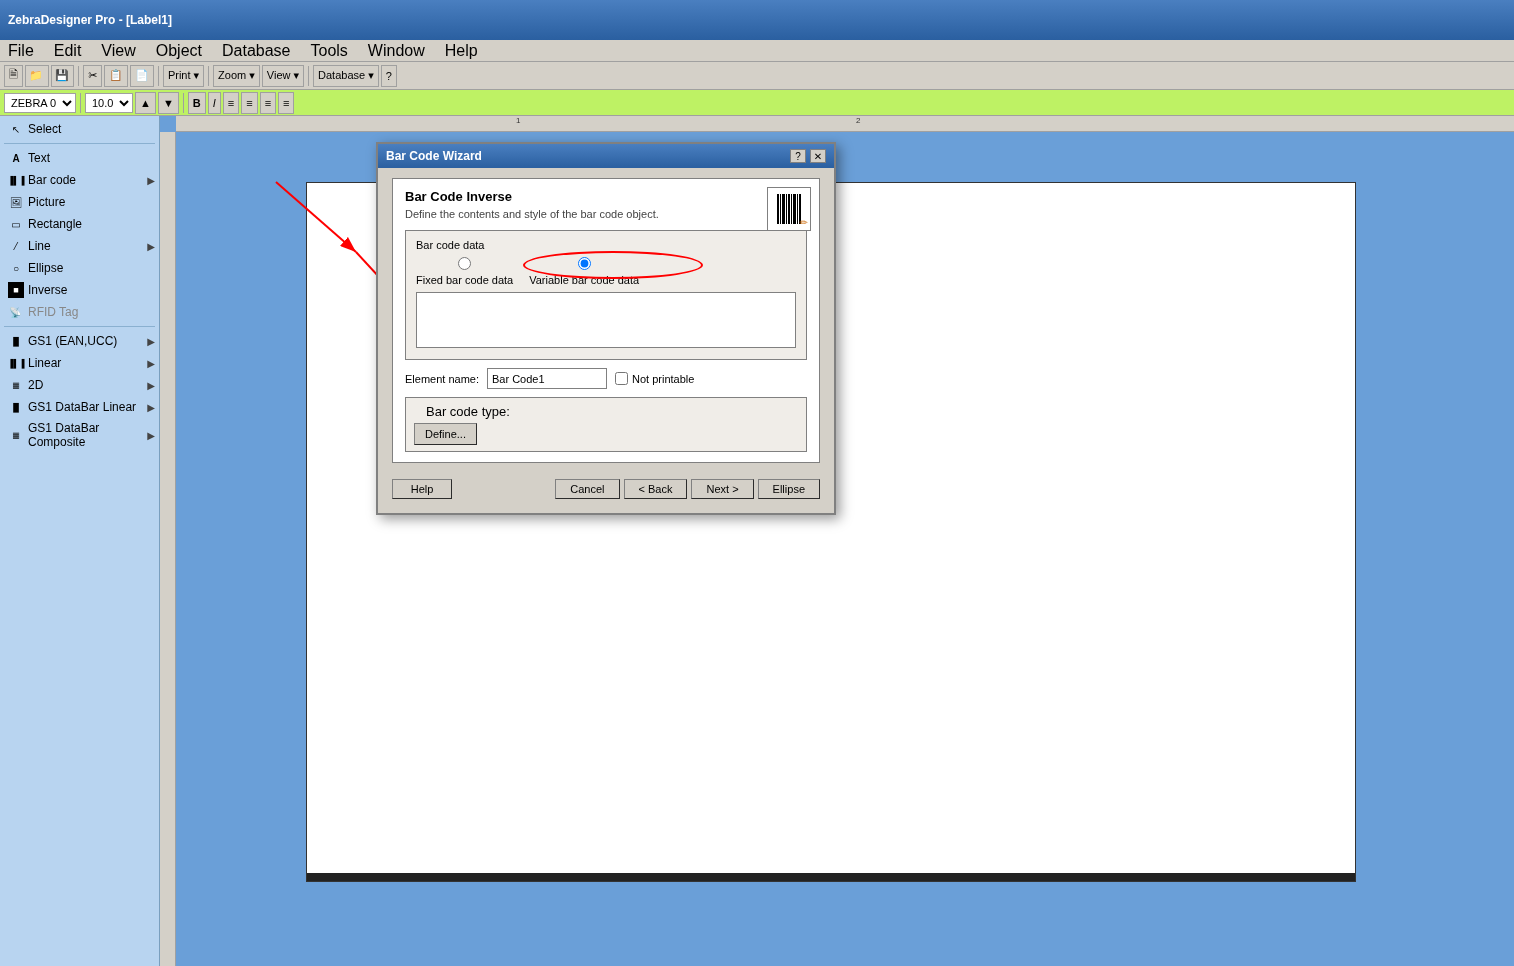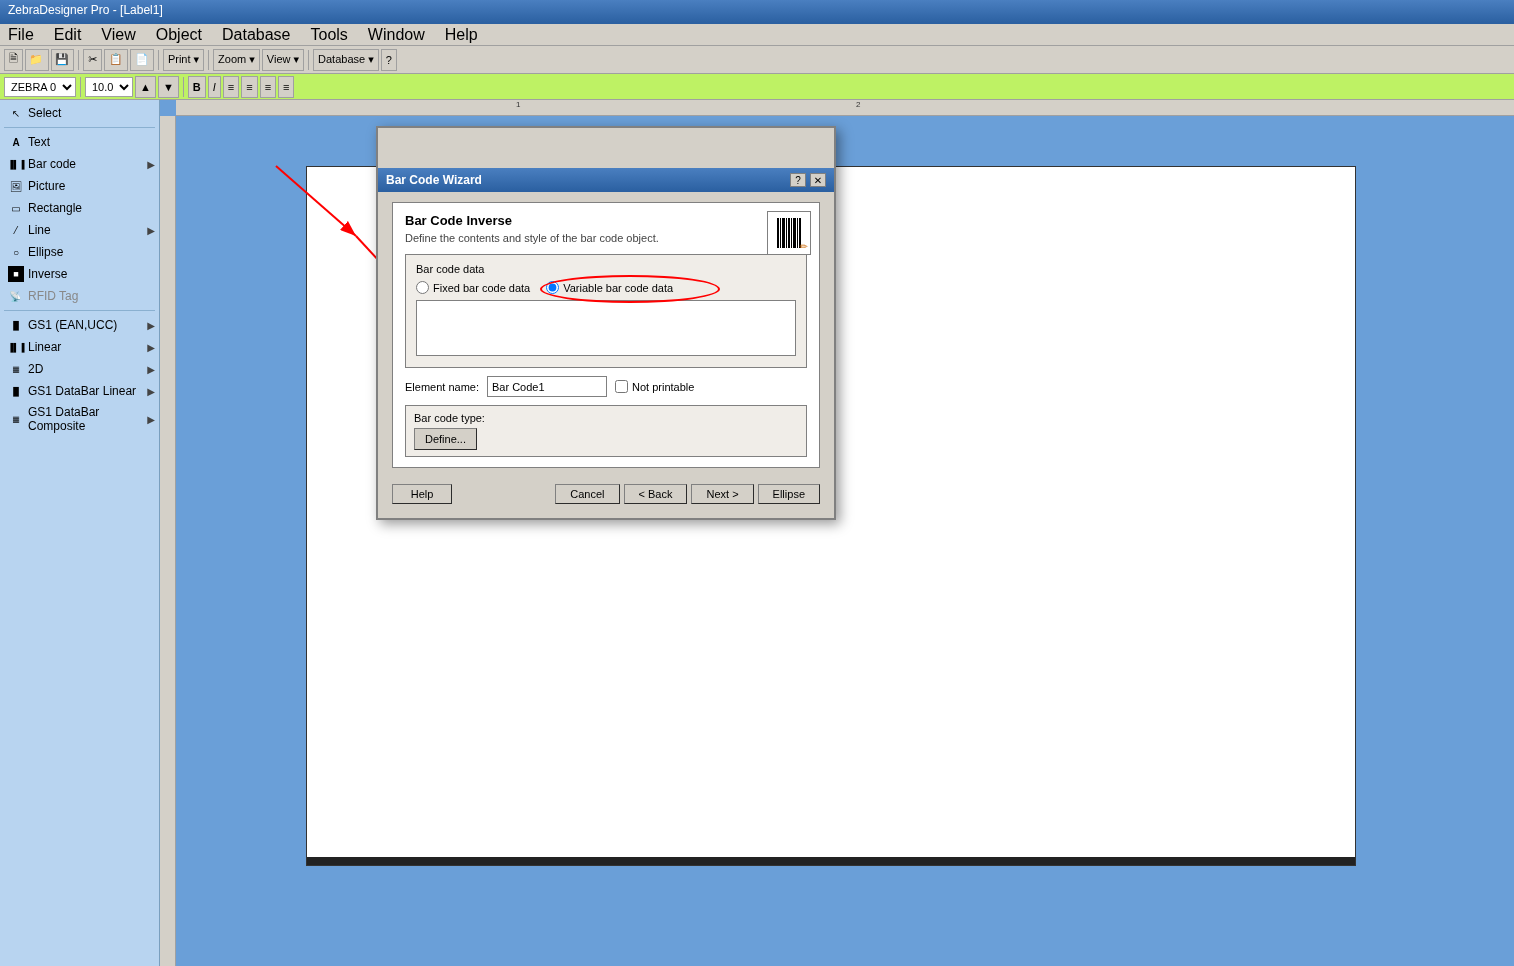--- a/index.html
+++ b/index.html
@@ -4,24 +4,24 @@
   <style>
     * { box-sizing: border-box; margin: 0; padding: 0; }
     body { font-family: 'Segoe UI', Tahoma, Geneva, Verdana, sans-serif; font-size: 12px; background: #6a9fd8; overflow: hidden; height: 966px; width: 1514px; }
 
     
     .title-bar {
       background: linear-gradient(to bottom, #4a7fc0, #2a5fa0);
       color: white;
       padding: 3px 8px;
       font-size: 12px;
-      font-weight: normal;
-      height: 24px;
-      display: flex;
-      align-items: flex-start;
+      font-weight: bold;
+      height: 40px;
+      display: flex;
+      align-items: center;
     }
 
     
     .menu-bar {
       background: #d4d0c8;
       border-bottom: 1px solid #a0a0a0;
       padding: 2px 4px;
       display: flex;
       gap: 12px;
       height: 22px;
@@ -169,21 +169,20 @@
     .dialog-titlebar {
       background: linear-gradient(to bottom, #4a7fc0, #2a5fa0);
       color: white;
       padding: 4px 8px;
       font-size: 12px;
       font-weight: bold;
       display: flex;
       align-items: center;
       justify-content: space-between;
       height: 24px;
-      margin-top: 40px;
     }
     .dialog-titlebar-btns { display: flex; gap: 4px; }
     .dialog-titlebar-btn {
       width: 16px; height: 14px;
       background: #d4d0c8;
       border: 1px solid #808080;
       font-size: 10px;
       display: flex; align-items: center; justify-content: center;
       cursor: pointer; color: #000;
     }
@@ -229,20 +228,21 @@
       align-items: center;
       gap: 16px;
       margin-bottom: 6px;
     }
     .radio-label {
       font-size: 11px;
       display: flex;
       align-items: center;
       gap: 4px;
       cursor: pointer;
+      flex-direction: column;
     }
     .textarea-field {
       width: 100%;
       height: 56px;
       border: 1px solid #808080;
       background: white;
       font-size: 11px;
       resize: none;
       padding: 2px;
     }
@@ -267,21 +267,21 @@
       font-size: 11px;
     }
 
     
     .barcode-type-group {
       border: 1px solid #808080;
       padding: 6px 8px;
       background: #f0ede8;
       margin-top: 8px;
     }
-    .barcode-type-label { font-size: 11px; margin-bottom: 4px; }
+    .barcode-type-label { font-size: 13px; margin-bottom: 4px; margin-left: 12px; }
     .barcode-type-row { display: flex; align-items: center; gap: 6px; }
     .barcode-type-input {
       flex: 1;
       border: 1px solid #808080;
       background: white;
       font-size: 11px;
       padding: 2px 4px;
       height: 22px;
     }
     .define-btn {

